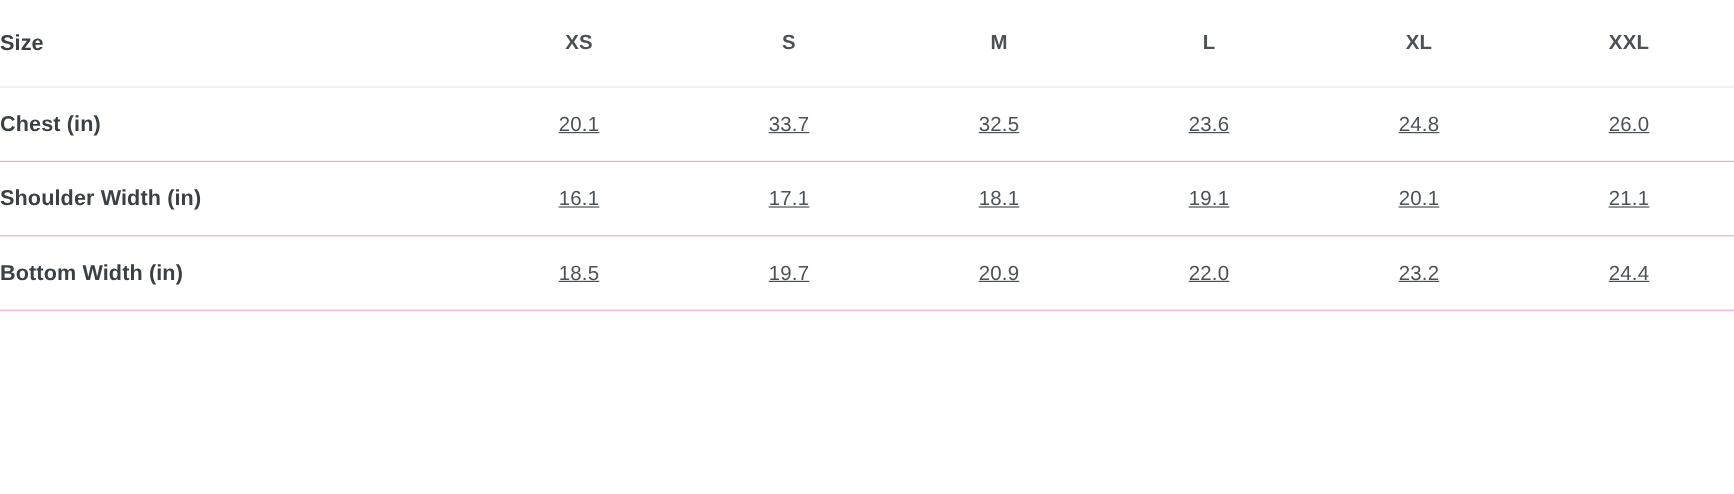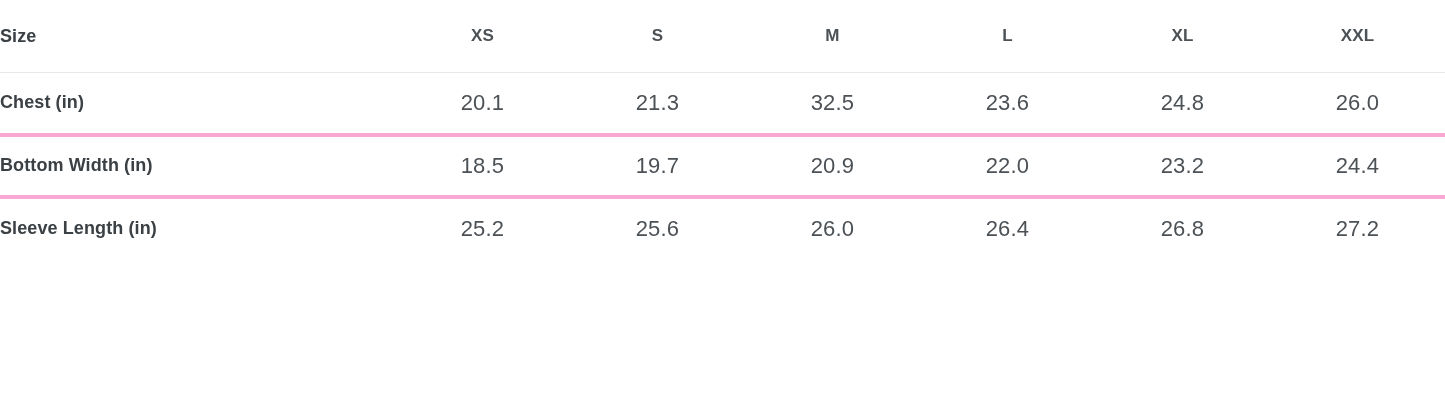--- a/index.html
+++ b/index.html
@@ -62,37 +62,38 @@
     font-weight: bold;
     color: #4c5156;
     letter-spacing: 0.2px;
   }
 
   
   tbody tr {
     height: 62px;
   }
   tbody tr.divided td {
-    border-bottom: 4px solid #f9a8d4;
+    border-bottom: 1px solid #f9a8d4;
   }
   td.row-label {
     text-align: left;
     padding-left: 25px;
     font-size: 18px;
     font-weight: bold;
     color: #3b4045;
     letter-spacing: 0.1px;
     white-space: nowrap;
   }
   td.row-value {
     text-align: center;
-    font-size: 22px;
+    font-size: 17px;
     font-weight: normal;
     color: #4c5156;
     letter-spacing: 0.2px;
+    text-decoration: underline;
   }
 </style>
 </head>
 <body>
 
 <div class="size-chart-wrap">
   <table class="size-table">
     <colgroup>
       <col class="c-label">
       <col class="c-size">
@@ -110,39 +111,39 @@
         <th class="col-size-head">M</th>
         <th class="col-size-head">L</th>
         <th class="col-size-head">XL</th>
         <th class="col-size-head">XXL</th>
       </tr>
     </thead>
     <tbody>
       <tr class="divided">
         <td class="row-label">Chest (in)</td>
         <td class="row-value">20.1</td>
-        <td class="row-value">21.3</td>
+        <td class="row-value">33.7</td>
         <td class="row-value">32.5</td>
         <td class="row-value">23.6</td>
         <td class="row-value">24.8</td>
         <td class="row-value">26.0</td>
+      </tr>
+      <tr class="divided">
+        <td class="row-label">Shoulder Width (in)</td>
+        <td class="row-value">16.1</td>
+        <td class="row-value">17.1</td>
+        <td class="row-value">18.1</td>
+        <td class="row-value">19.1</td>
+        <td class="row-value">20.1</td>
+        <td class="row-value">21.1</td>
       </tr>
       <tr class="divided">
         <td class="row-label">Bottom Width (in)</td>
         <td class="row-value">18.5</td>
         <td class="row-value">19.7</td>
         <td class="row-value">20.9</td>
         <td class="row-value">22.0</td>
         <td class="row-value">23.2</td>
         <td class="row-value">24.4</td>
       </tr>
-      <tr>
-        <td class="row-label">Sleeve Length (in)</td>
-        <td class="row-value">25.2</td>
-        <td class="row-value">25.6</td>
-        <td class="row-value">26.0</td>
-        <td class="row-value">26.4</td>
-        <td class="row-value">26.8</td>
-        <td class="row-value">27.2</td>
-      </tr>
     </tbody>
   </table>
 </div>
 
 </body></html>

